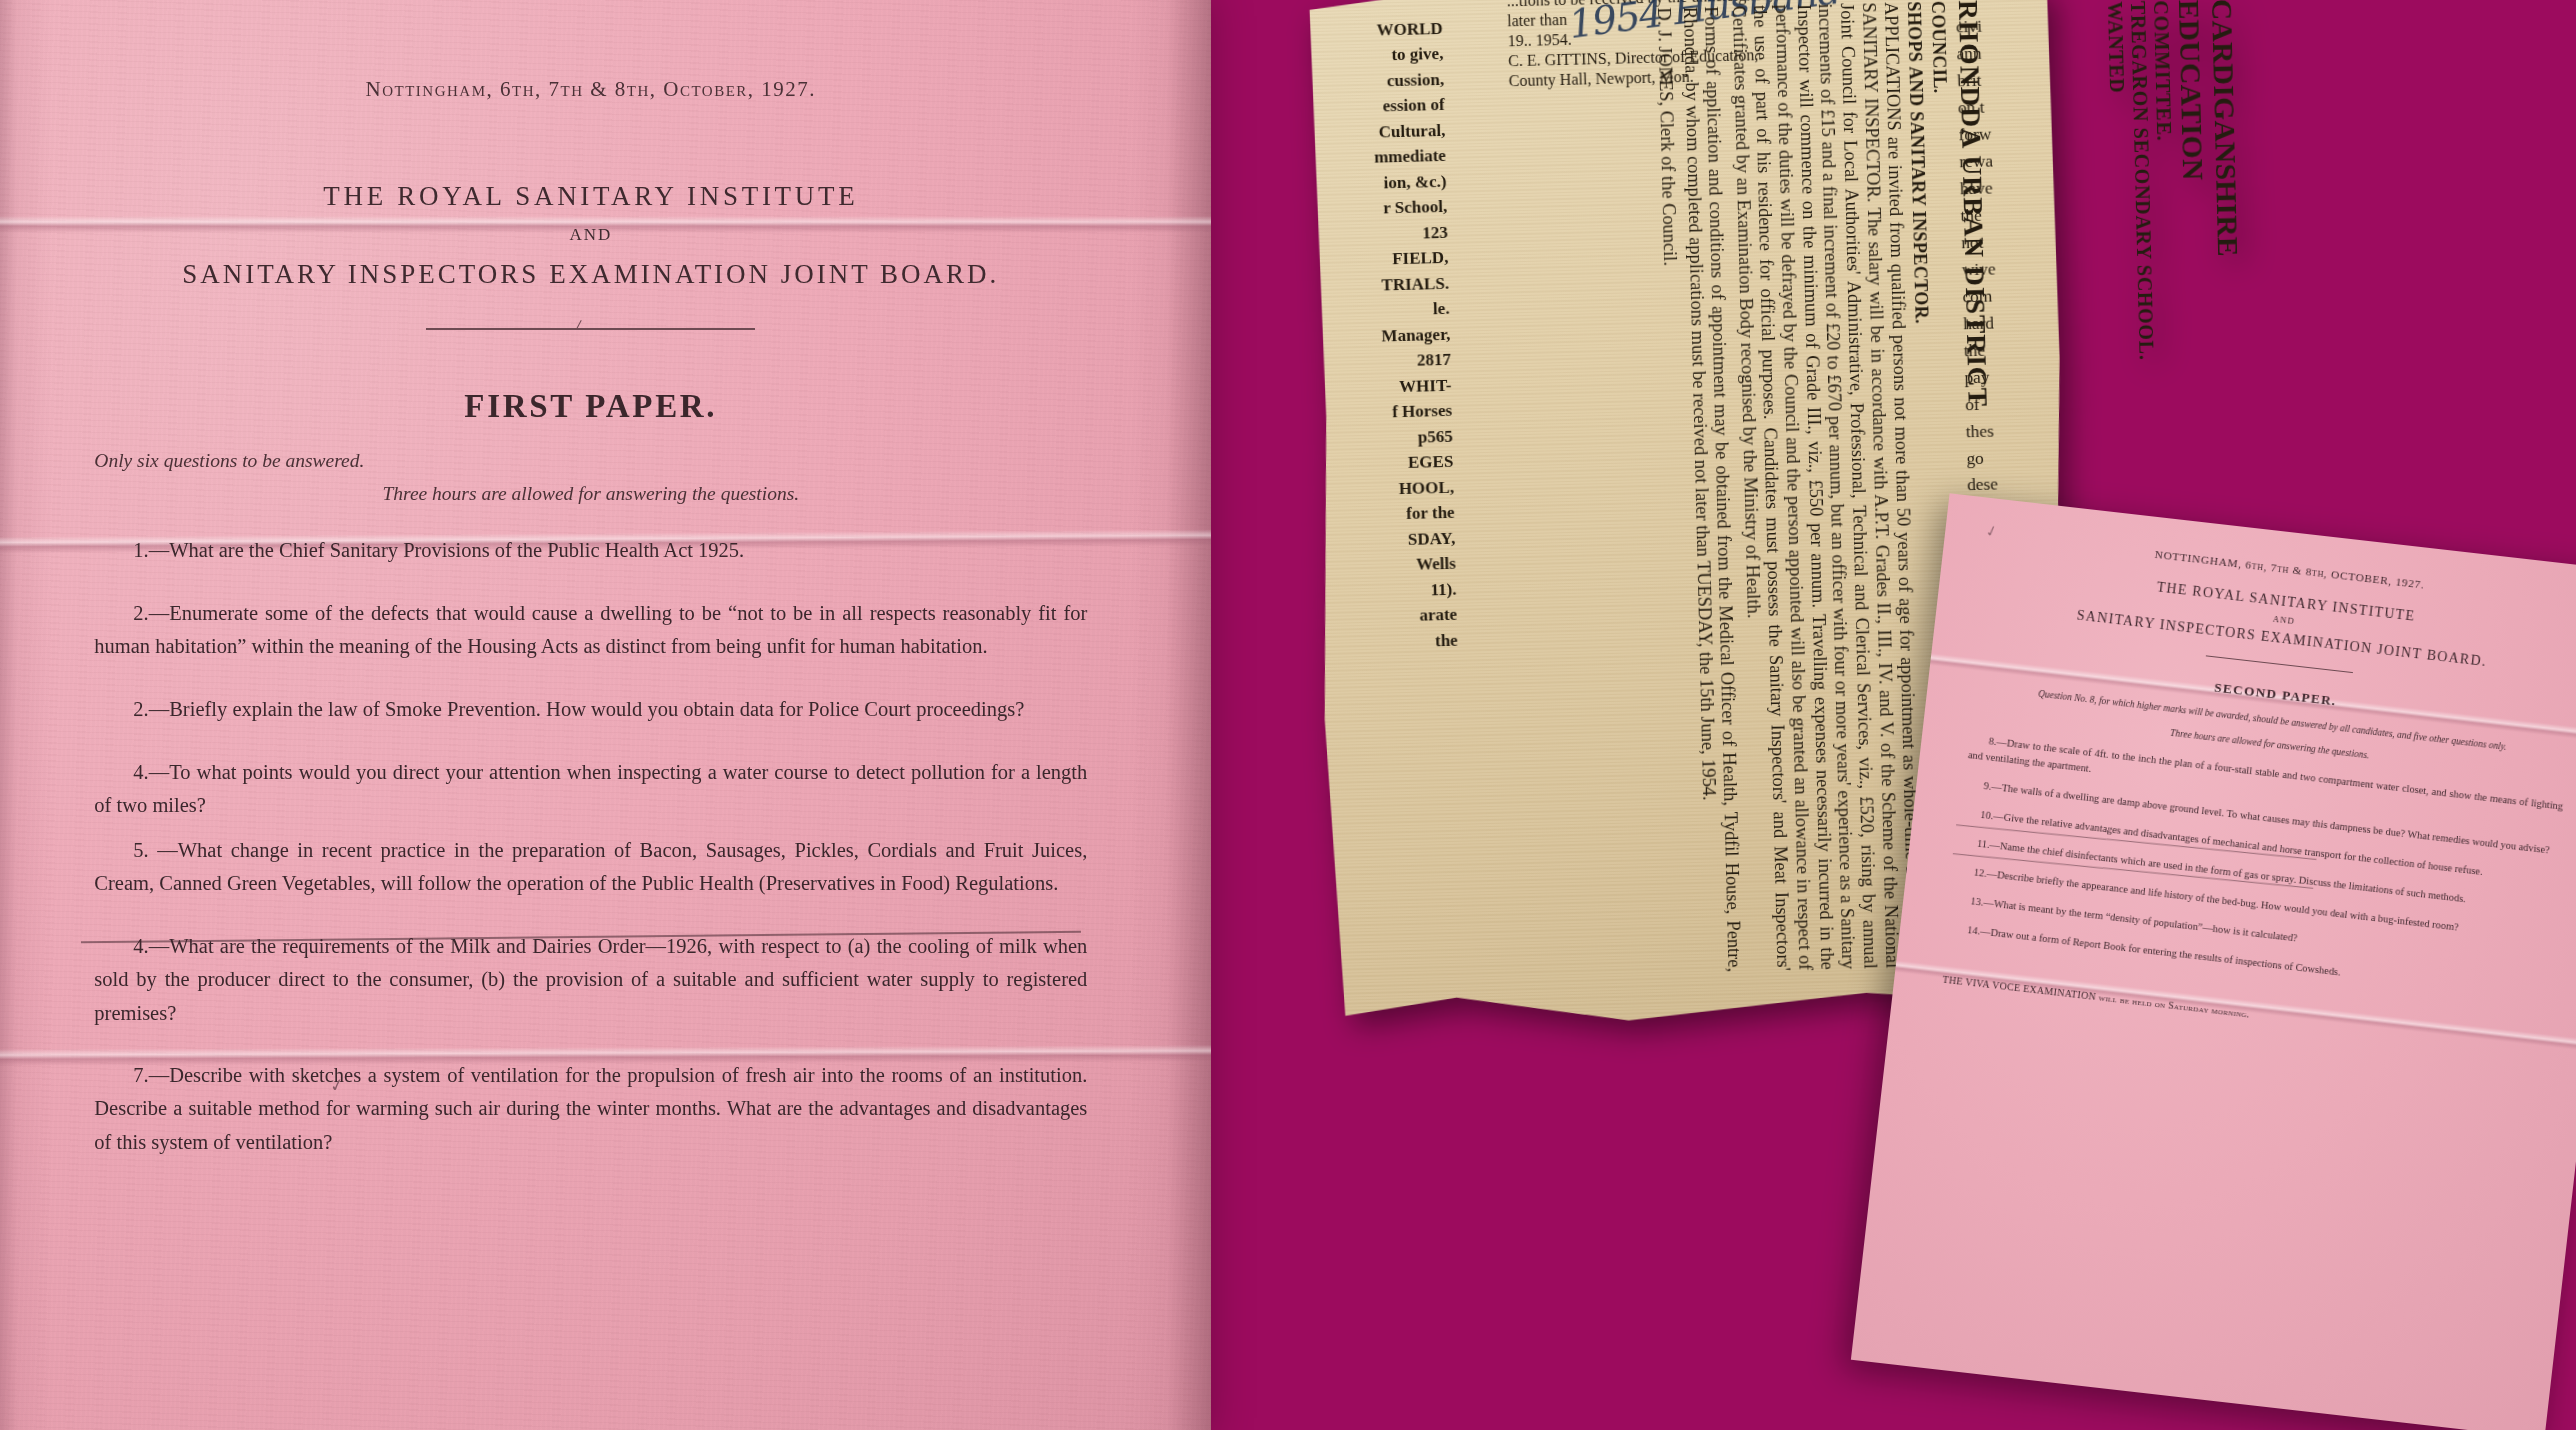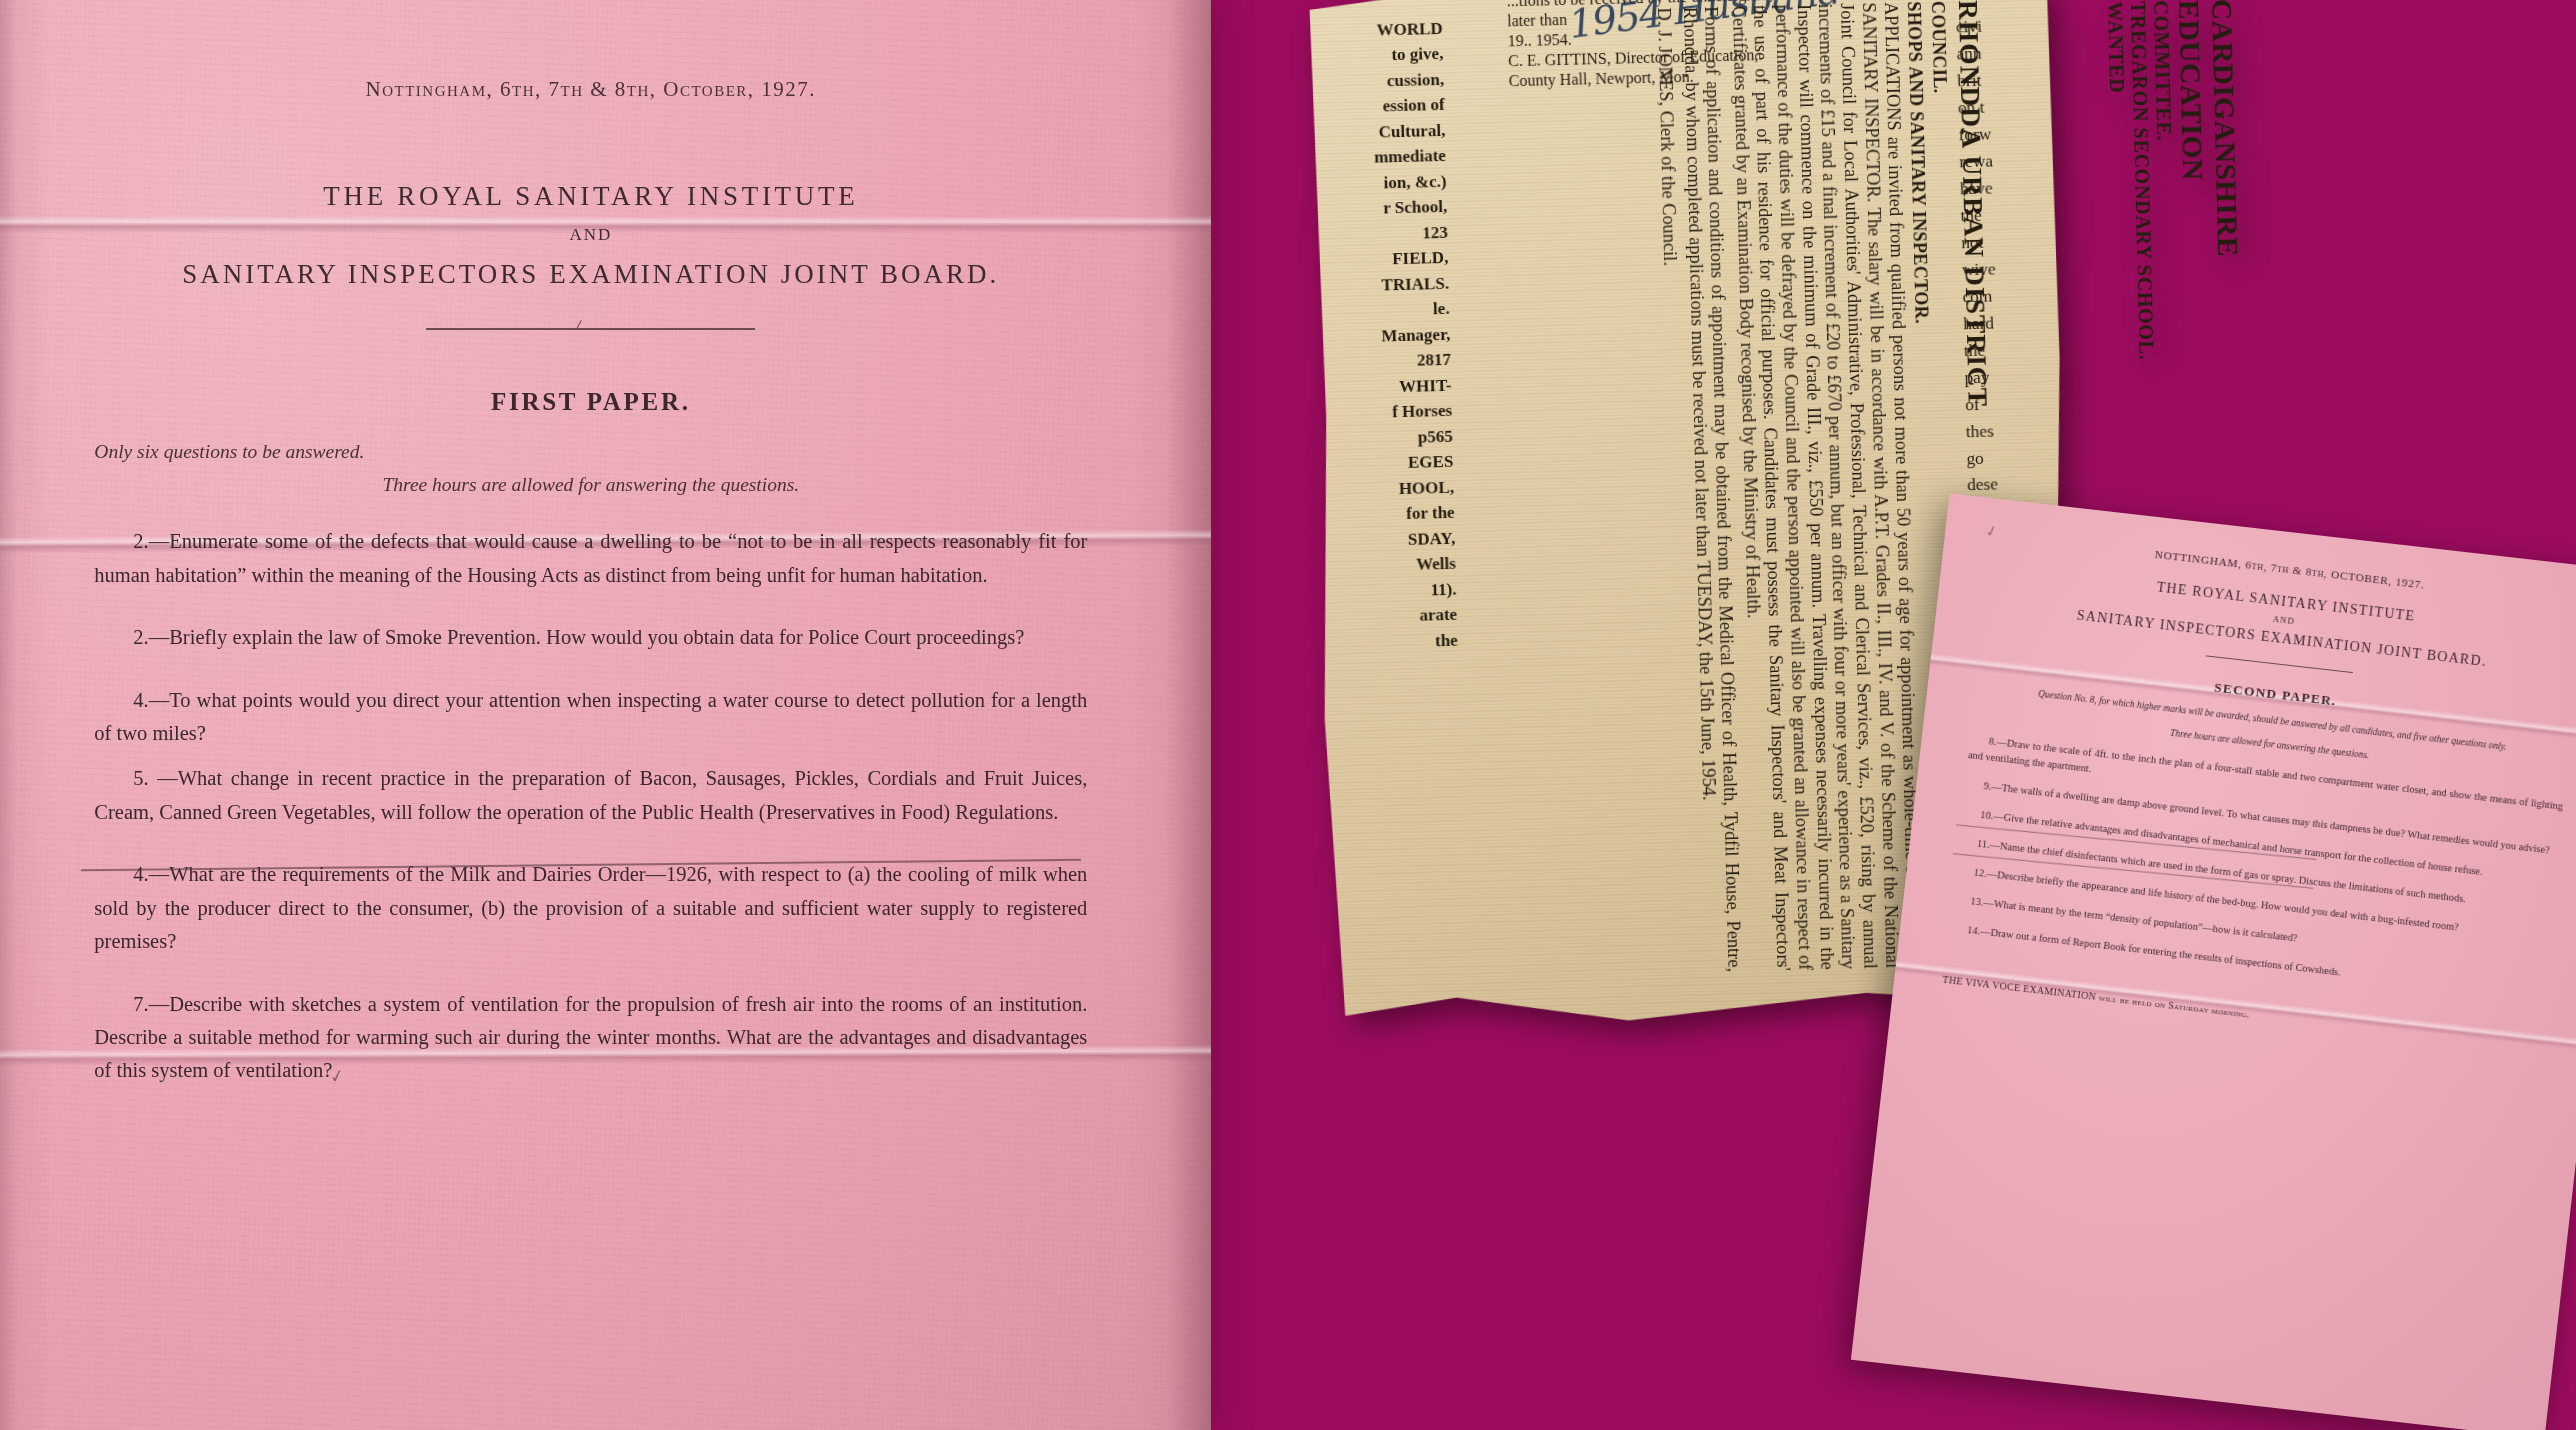--- a/index.html
+++ b/index.html
@@ -105,21 +105,21 @@
     position: absolute;
     left: 46%;
     top: -6px;
     width: 9.4px; height: 9.4px;
     border-left: 1.3px solid #6d4a52;
     transform: rotate(28deg);
   }
   .d1-paper {
     margin-top: 58px;
     text-align: center;
-    font-size: 25px;
+    font-size: 33px;
     letter-spacing: 2.7px;
     font-weight: bold;
     color: #3b272c;
   }
   .d1-note {
     margin-top: 25.5px;
     text-align: left;
     font-size: 19.5px;
     font-style: italic;
     color: #4a3136;
@@ -351,20 +351,21 @@
       <div class="d1-title1">THE  ROYAL  SANITARY  INSTITUTE</div>
       <div class="d1-and">AND</div>
       <div class="d1-title2">SANITARY  INSPECTORS  EXAMINATION  JOINT  BOARD.</div>
       <div class="d1-rule"></div>
       <div class="d1-paper">FIRST  PAPER.</div>
       <div class="d1-note">Only six questions to be answered.</div>
       <div class="d1-note2">Three hours are allowed for answering the questions.</div>
 
       <div style="position:relative;">
         <div class="pen-mark">✓</div>
+        <div class="q">1.—What are the Chief Sanitary Provisions of the Public Health Act 1925.</div>
         <div class="q">2.—Enumerate some of the defects that would cause a dwelling to be “not to be in all respects reasonably fit for human habitation” within the meaning of the Housing Acts as distinct from being unfit for human habitation.</div>
         <div class="q">2.—Briefly explain the law of Smoke Prevention.   How would you obtain data for Police Court proceedings?</div>
         <div class="q">4.—To what points would you direct your attention when inspecting a water course to detect pollution for a length of two miles?</div>
         <div class="q strike">5. —What change in recent practice in the preparation of Bacon, Sausages, Pickles, Cordials and Fruit Juices, Cream, Canned Green Vegetables, will follow the operation of the Public Health (Preservatives in Food) Regulations.</div>
         <div class="q">4.—What are the requirements of the Milk and Dairies Order—1926, with respect to (a) the cooling of milk when sold by the producer direct to the consumer, (b) the provision of a suitable and sufficient water supply to registered premises?</div>
         <div class="q">7.—Describe with sketches a system of ventilation for the propulsion of fresh air into the rooms of an institution.   Describe a suitable method for warming such air during the winter months.   What are the advantages and disadvantages of this system of ventilation?</div>
       </div>
     </div>
   </div>
 

